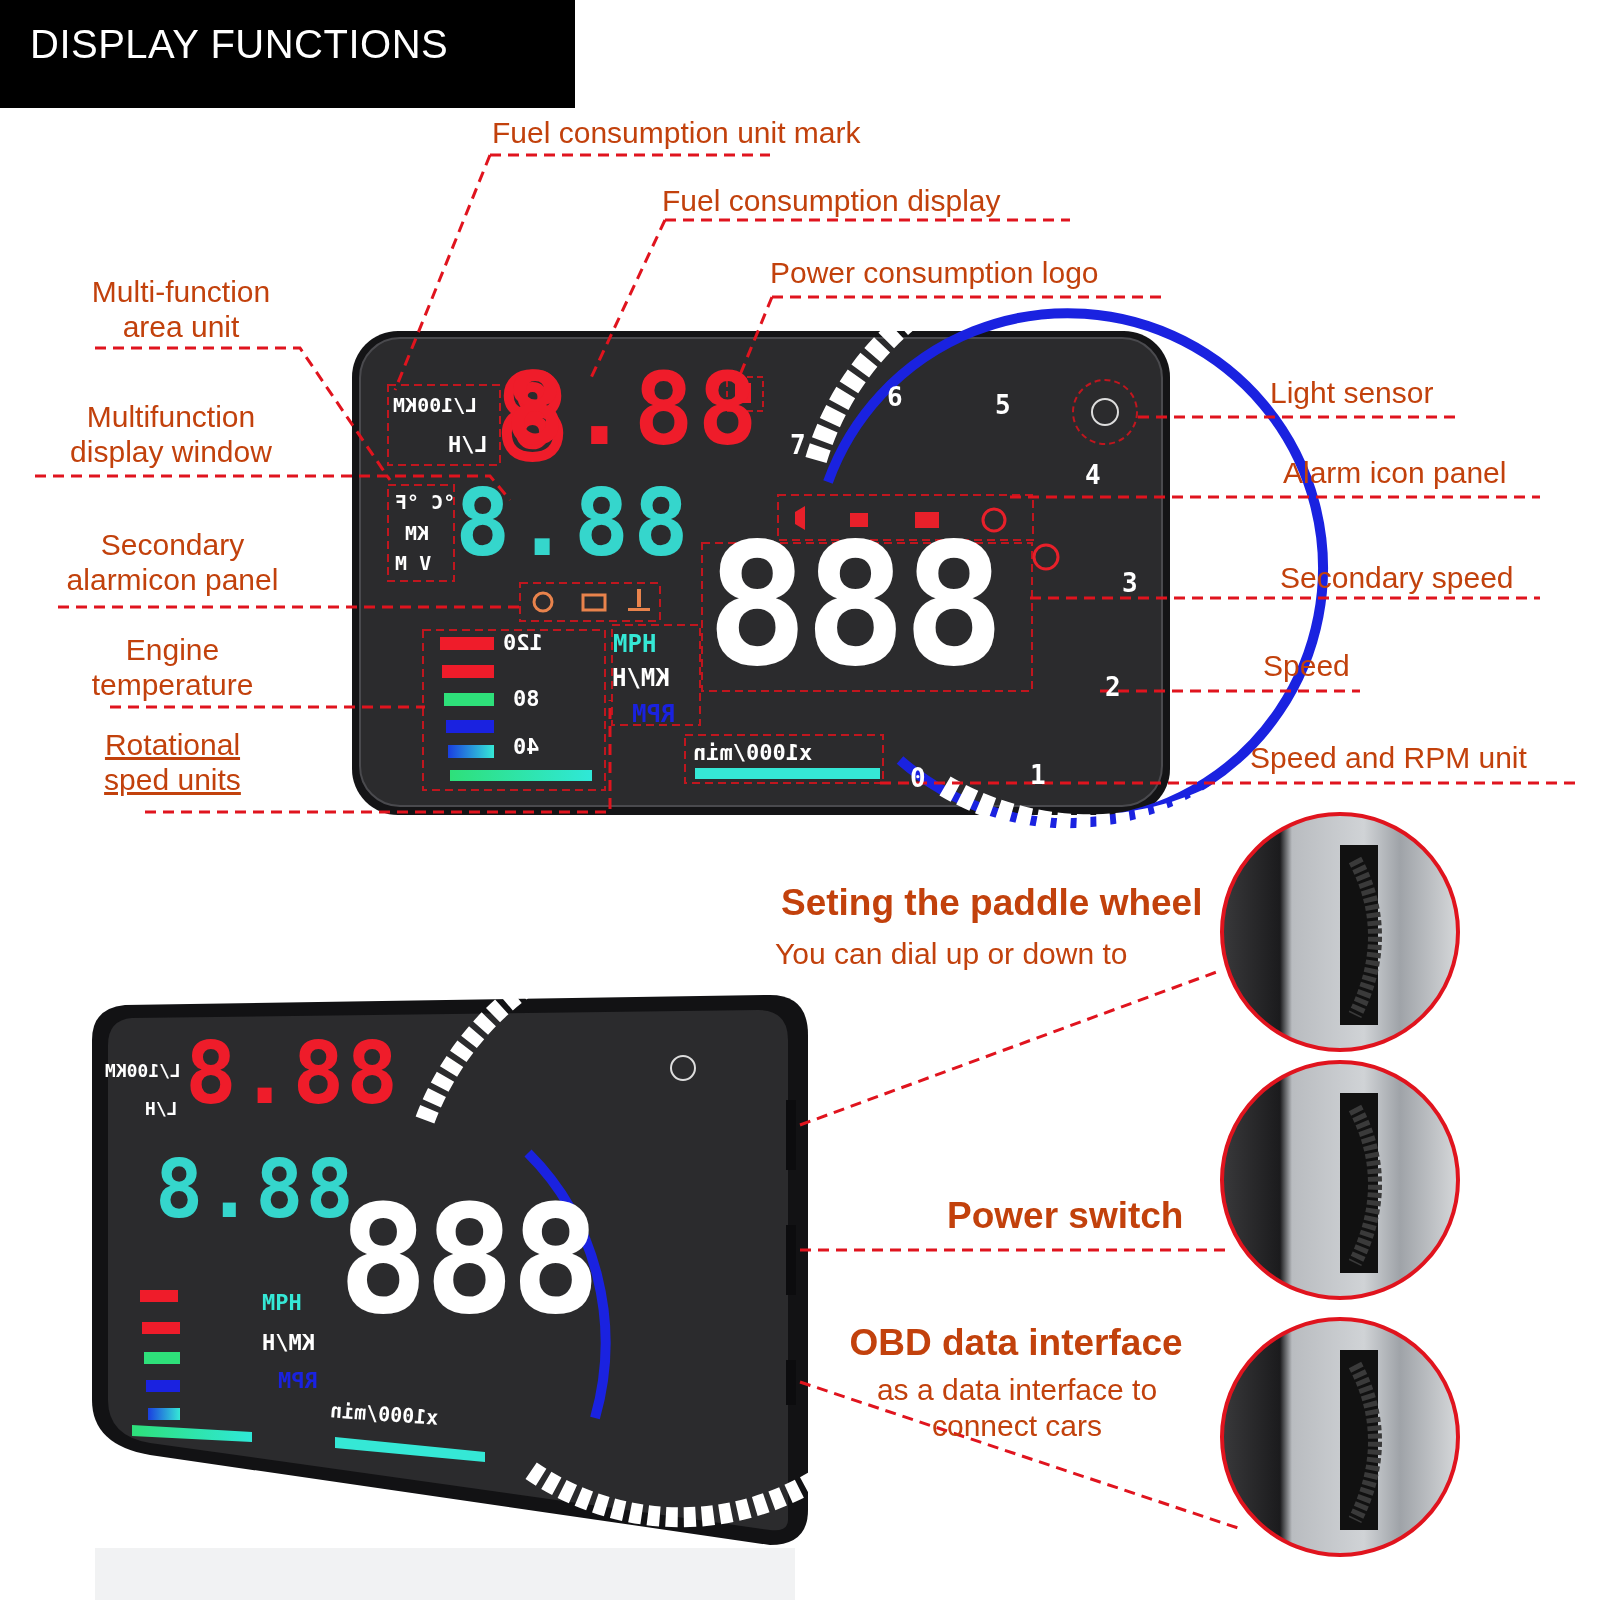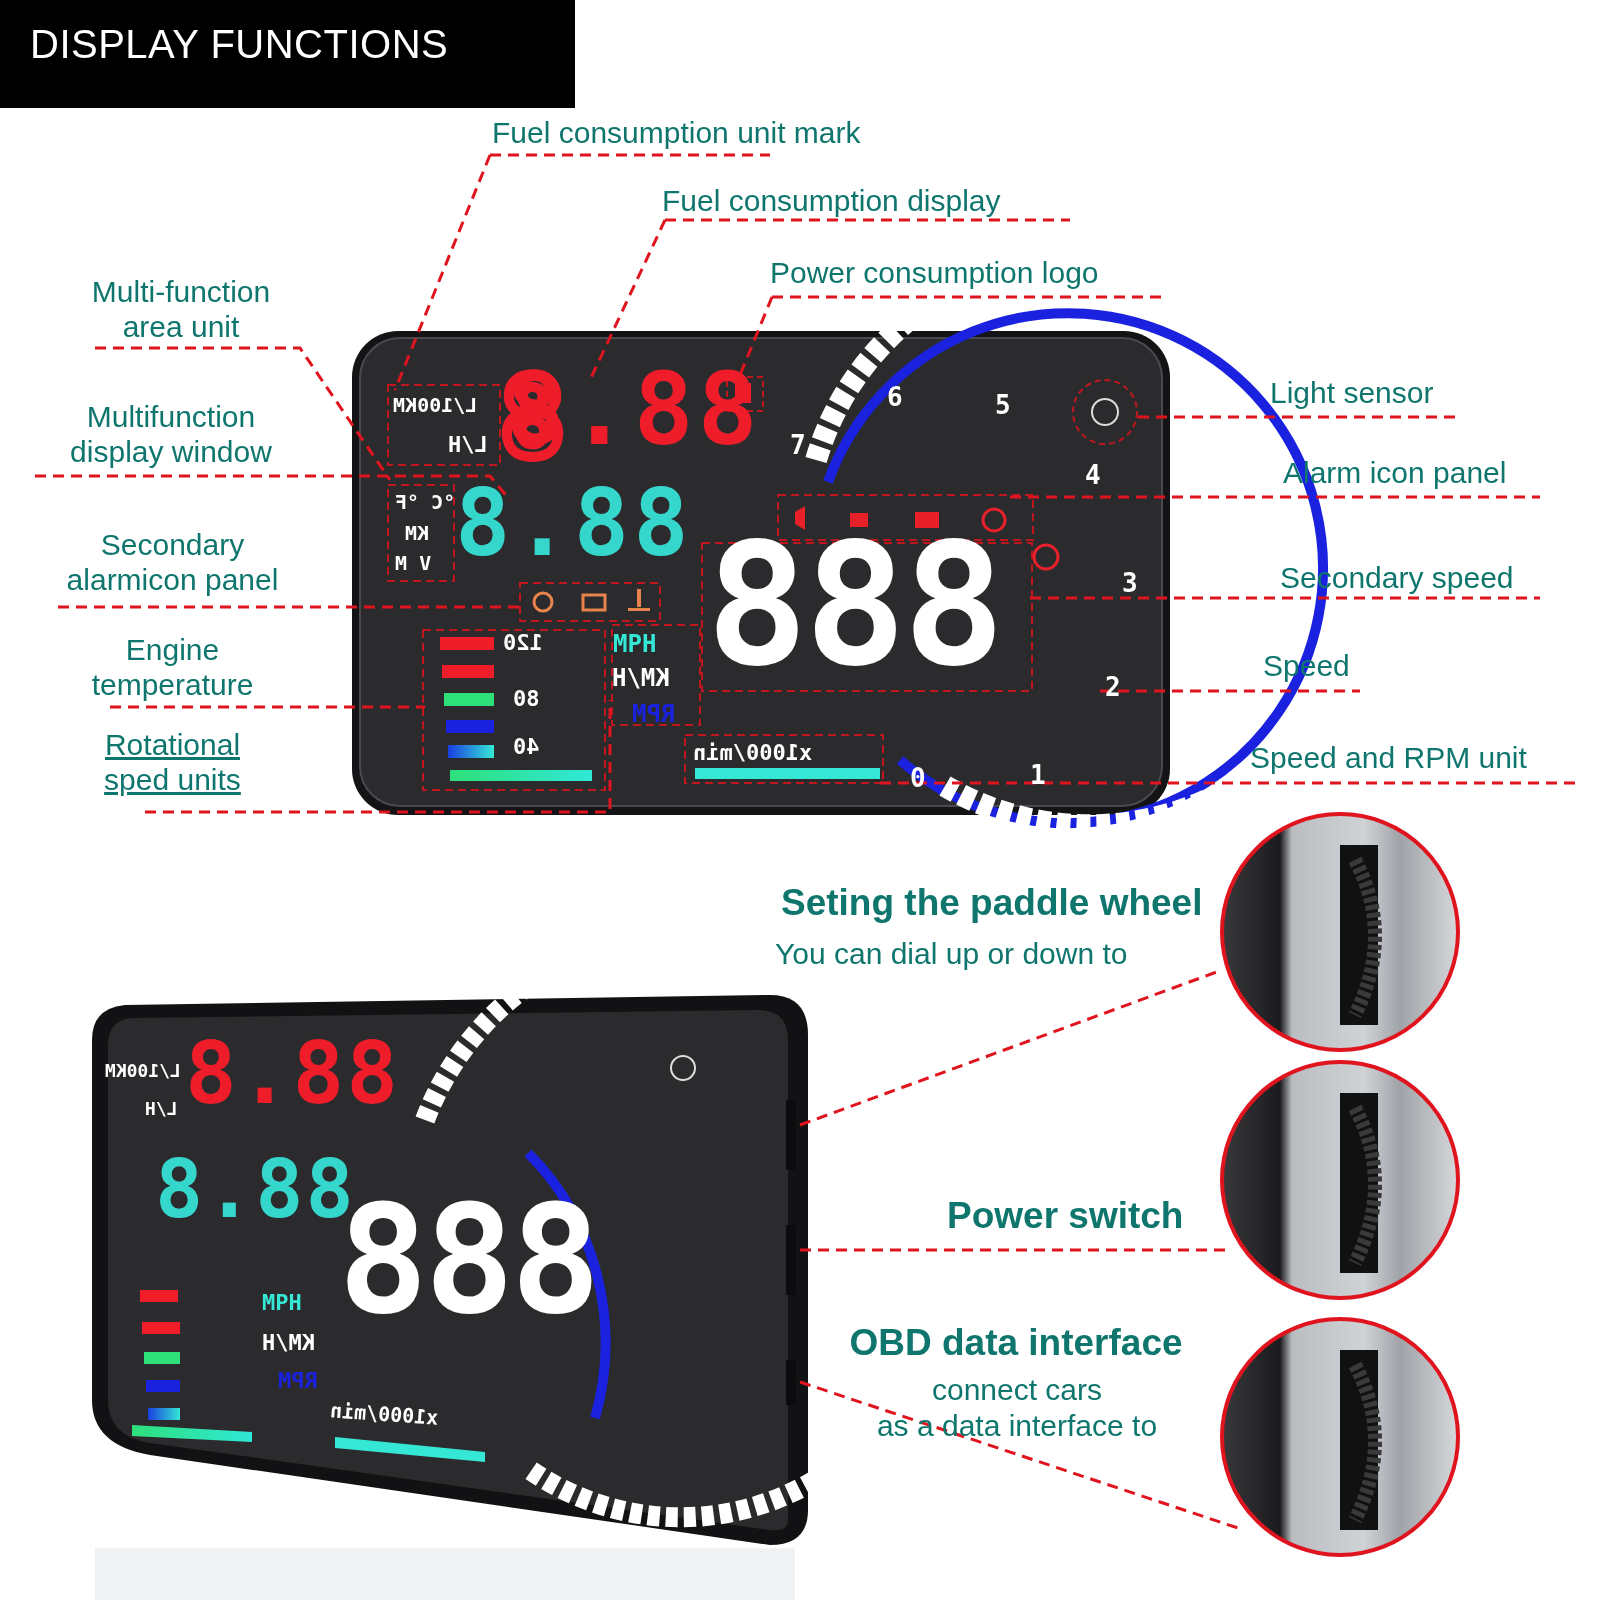--- a/index.html
+++ b/index.html
@@ -1,20 +1,20 @@
 <!DOCTYPE html>
 <html><head>
 <meta charset="utf-8">
 <style>
   html,body{margin:0;padding:0;background:#fff;}
   body{width:1600px;height:1600px;position:relative;overflow:hidden;font-family:"Liberation Sans",sans-serif;color:#111;}
   .abs{position:absolute;}
   .title-bar{left:0;top:0;width:575px;height:108px;background:#000;}
   .title-text{left:30px;top:22px;font-size:40px;color:#fff;letter-spacing:0.5px;white-space:nowrap;}
-  .label{font-size:30px;color:#0f766e;white-space:nowrap;line-height:35px;}
+  .label{font-size:30px;color:#c2410c;white-space:nowrap;line-height:35px;}
   .label.right{text-align:center;}
   .bold{font-weight:bold;font-size:37px;}
   svg{position:absolute;left:0;top:0;}
   .hud-text{font-family:"DejaVu Sans Mono",monospace;font-weight:bold;}
 </style>
 </head>
 <body>
 
 <div class="abs title-bar"></div>
 <div class="abs title-text">DISPLAY FUNCTIONS</div>
@@ -238,15 +238,15 @@
 <div class="abs label" style="left:1263px;top:648px;">Speed</div>
 <div class="abs label" style="left:1250px;top:740px;">Speed and RPM unit</div>
 
 <div class="abs label bold" style="left:773px;top:885px;margin-left:8px;">Seting the paddle wheel</div>
 <div class="abs label" style="left:775px;top:936px;line-height:36px;">
   <div>You can dial up or down to</div>
 </div>
 <div class="abs label bold" style="left:947px;top:1198px;">Power switch</div>
 <div class="abs label bold right" style="left:800px;top:1325px;width:432px;">OBD data interface</div>
 <div class="abs label right" style="left:800px;top:1372px;width:434px;line-height:36px;">
+  <div>as a data interface to</div>
   <div>connect cars</div>
-  <div>as a data interface to</div>
 </div>
 
 </body></html>

